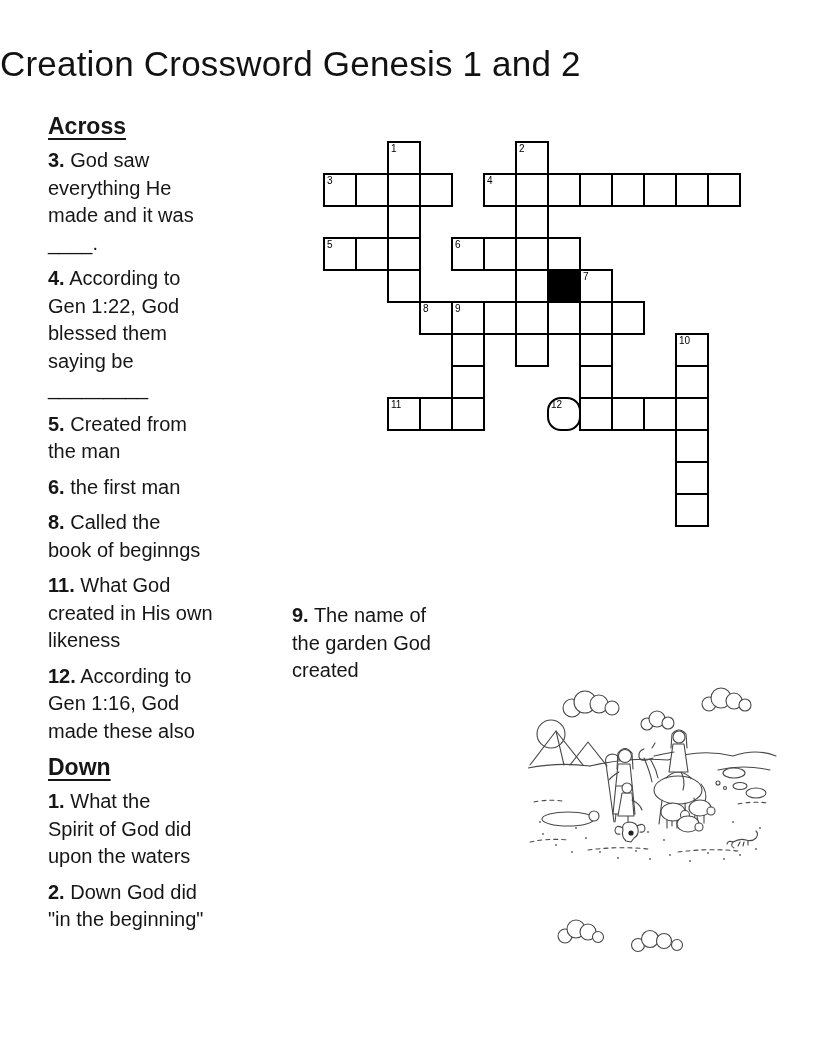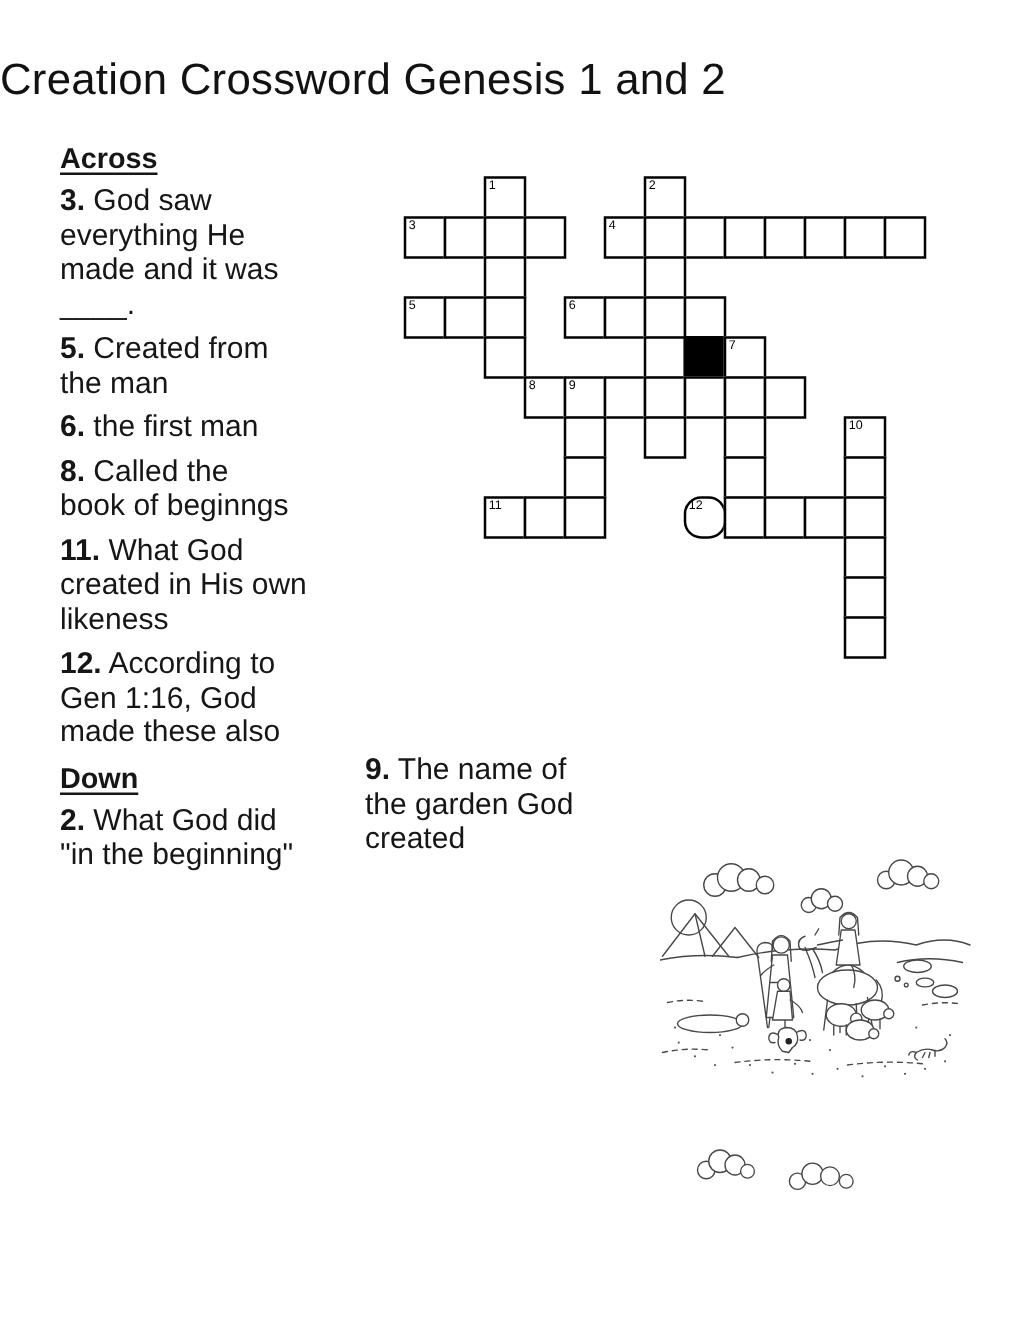--- a/index.html
+++ b/index.html
@@ -10,21 +10,21 @@
   .title{
     position:absolute;top:44px;left:0;width:100%;text-align:left;
     font-size:35px;line-height:40px;color:#121212;letter-spacing:.2px;
   }
   .col-left{position:absolute;left:48px;top:112px;width:252px;}
   .col-mid{position:absolute;left:292px;top:602px;width:235px;}
   .sec-h{
     font-size:23px;line-height:28px;font-weight:700;margin:0 0 7px 0;
     text-decoration:underline;text-decoration-thickness:2px;text-underline-offset:4px;
   }
-  .clue{font-size:24px;line-height:27.5px;margin:0 0 8px 0;}
+  .clue{font-size:20px;line-height:27.5px;margin:0 0 8px 0;}
   .clue b{font-weight:700;}
   .clue .t{white-space:pre-line;}
   #grid{position:absolute;left:323px;top:141px;width:418px;height:386px;}
   .cell{
     position:absolute;width:34px;height:34px;box-sizing:border-box;
     border:2px solid #000;background:#fff;
   }
   .cell.black{background:#000;}
   .cell .num{
     position:absolute;top:0;left:2px;font-size:10px;line-height:11px;color:#000;
@@ -39,35 +39,43 @@
 
   <div class="title">Creation Crossword Genesis 1 and 2</div>
 
   <div class="col-left">
     <h2 class="sec-h">Across</h2>
 
     <div class="clue"><b>3.</b> <span class="t">God saw
 everything He
 made and it was
 ____.</span></div>
+    <div class="clue"><b>4.</b> <span class="t">According to
+Gen 1:22, God
+blessed them
+saying be
+_________</span></div>
     <div class="clue"><b>5.</b> <span class="t">Created from
 the man</span></div>
     <div class="clue"><b>6.</b> <span class="t">the first man</span></div>
     <div class="clue"><b>8.</b> <span class="t">Called the
 book of beginngs</span></div>
     <div class="clue"><b>11.</b> <span class="t">What God
 created in His own
 likeness</span></div>
     <div class="clue"><b>12.</b> <span class="t">According to
 Gen 1:16, God
 made these also</span></div>
 
     <h2 class="sec-h">Down</h2>
 
-    <div class="clue"><b>2.</b> <span class="t">What God did
+    <div class="clue"><b>1.</b> <span class="t">What the
+Spirit of God did
+upon the waters</span></div>
+    <div class="clue"><b>2.</b> <span class="t">Down God did
 "in the beginning"</span></div>
   </div>
 
   <div class="col-mid">
     <div class="clue"><b>9.</b> <span class="t">The name of
 the garden God
 created</span></div>
   </div>
 
   <div id="grid">

